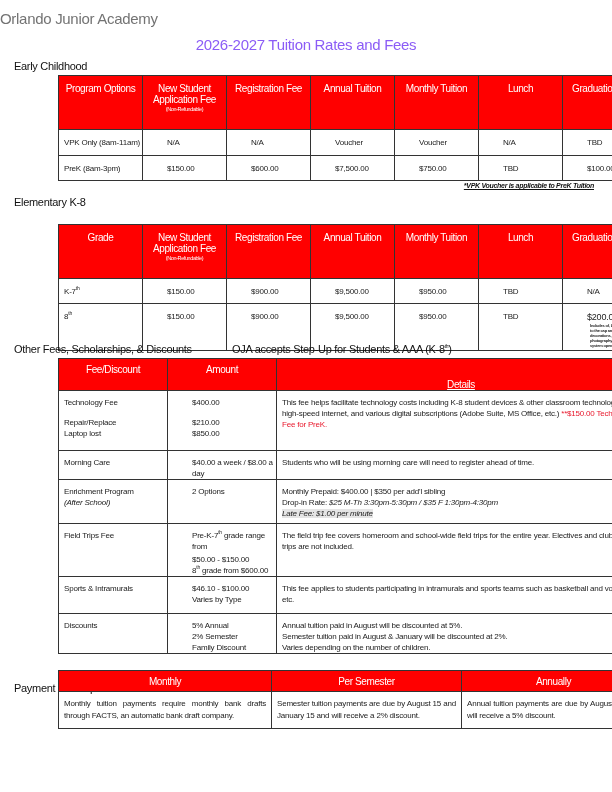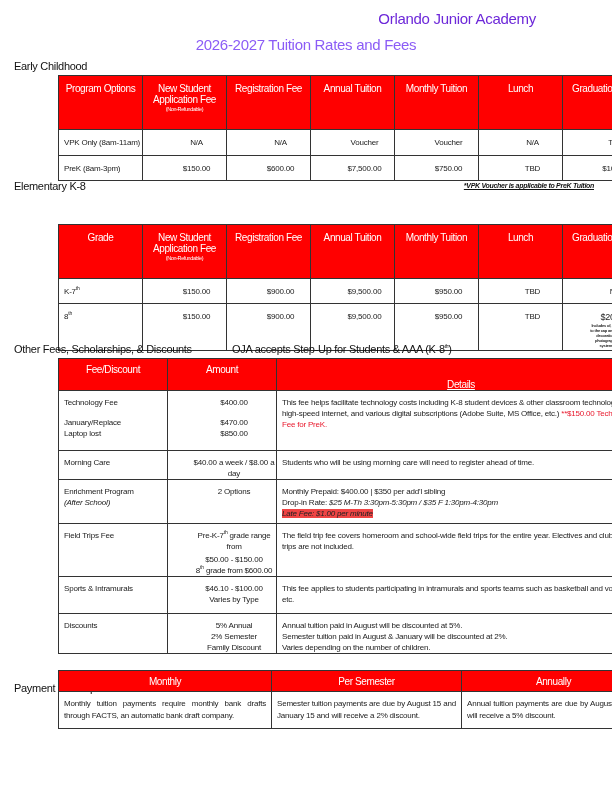--- a/index.html
+++ b/index.html
@@ -1,22 +1,22 @@
 <!DOCTYPE html>
 <html><head>
 <meta charset="utf-8">
 <style>
   html, body { margin: 0; padding: 0; background: #ffffff; }
   body {
     width: 612px; height: 792px; position: relative; overflow: hidden;
     font-family: "Liberation Sans", sans-serif; color: #111;
   }
   .title1 {
-    position: absolute; left: 0; width: 536px; top: 10px; text-align: right;
-    font-size: 15px; letter-spacing: -0.3px; color: #6d28d9;
+    position: absolute; left: 0; width: 536px; top: 10px; text-align: left;
+    font-size: 15px; letter-spacing: -0.3px; color: #737373;
   }
   .title2 {
     position: absolute; left: 0; width: 612px; top: 36px; text-align: center;
     font-size: 15px; letter-spacing: -0.3px; color: #8b5cf6;
   }
   .section-label {
     position: absolute; left: 14px; font-size: 11px; letter-spacing: -0.3px; color: #111;
   }
   table {
     position: absolute; left: 14px; width: 587px; border-collapse: collapse;
@@ -25,31 +25,31 @@
   }
   th, td {
     border: 1px solid #333; font-size: 8px; letter-spacing: -0.2px;
     vertical-align: top; padding: 0;
   }
   th {
     background: #ff0000; color: #ffffff; font-weight: normal; font-size: 10px;
     letter-spacing: -0.4px; padding-top: 7px; text-align: center;
   }
   th .sub { display: block; font-size: 5.5px; margin-top: 1px; }
-  td { text-align: center; color: #222; padding-left: 24px; }
+  td { text-align: left; color: #222; padding-left: 24px; }
   td.left { text-align: left; padding-left: 5px; }
   .ec td, .el td { vertical-align: middle; }
   sup { font-size: 5px; vertical-align: super; line-height: 0; }
   .footnote {
     position: absolute; right: 18px; top: 182px; font-size: 7px; font-style: italic;
     text-decoration: underline; font-weight: bold; letter-spacing: -0.3px;
   }
   .grad-note { display: block; font-size: 4px; line-height: 5px; padding: 1px 3px 0; font-weight: bold; }
   .red-text { color: #e8182c; }
-  .hl { background: #ef4444; font-style: italic; }
+  .hl { background: #e5e5e5; font-style: italic; }
   .ital { font-style: italic; }
   .of td { padding-top: 6px; line-height: 11px; }
   .pp td { text-align: justify; padding: 6px 5px 4px; font-size: 8px; line-height: 12px; }
   .pp th { padding: 5px 0 4px; }
 </style>
 </head>
 <body>
 
 <div class="title1">Orlando Junior Academy</div>
 <div class="title2">2026-2027 Tuition Rates and Fees</div>
@@ -90,21 +90,21 @@
     <td>$600.00</td>
     <td>$7,500.00</td>
     <td>$750.00</td>
     <td>TBD</td>
     <td>$100.00</td>
   </tr>
 </tbody>
   </table>
 <div class="footnote">*VPK Voucher is applicable to PreK Tuition</div>
 
-<div class="section-label" style="top:180px;">Elementary K-8</div>
+<div class="section-label" style="top:196px;">Elementary K-8</div>
 <table class="el" style="top:224px;">
   <colgroup>
       <col style="width:84px">
       <col style="width:84px">
       <col style="width:84px">
       <col style="width:84px">
       <col style="width:84px">
       <col style="width:84px">
       <col style="width:83px">
     </colgroup>
@@ -152,26 +152,26 @@
     </colgroup>
   <tbody>
       <tr style="height:25px;">
     <th style="padding-top:5px;">Fee/Discount</th>
     <th style="padding-top:5px;">Amount</th>
     <th style="padding-top:20px;text-decoration:underline;">Details</th>
   </tr>
   <tr style="height:60px;">
     <td class="left">
       <div>Technology Fee</div>
-      <div style="margin-top:9px;">January/Replace</div>
+      <div style="margin-top:9px;">Repair/Replace</div>
       <div>Laptop lost</div>
     </td>
     <td>
       <div>$400.00</div>
-      <div style="margin-top:9px;">$470.00</div>
+      <div style="margin-top:9px;">$210.00</div>
       <div>$850.00</div>
     </td>
     <td class="left" style="padding-right:4px;"><span>This fee helps facilitate technology costs including K-8 student devices &amp; other classroom technology tools, high-speed internet, and various digital subscriptions (Adobe Suite, MS Office, etc.) </span><span class="red-text">**$150.00 Technology Fee for PreK.</span></td>
   </tr>
   <tr style="height:23px;">
     <td class="left">Morning Care</td>
     <td>$40.00 a week / $8.00 a day</td>
     <td class="left">Students who will be using morning care will need to register ahead of time.</td>
   </tr>
   <tr style="height:44px;">

